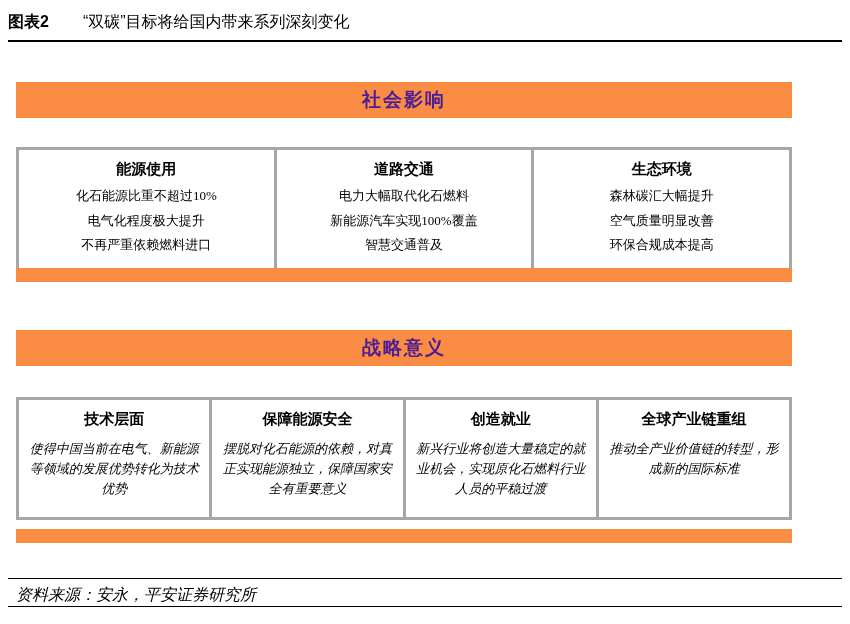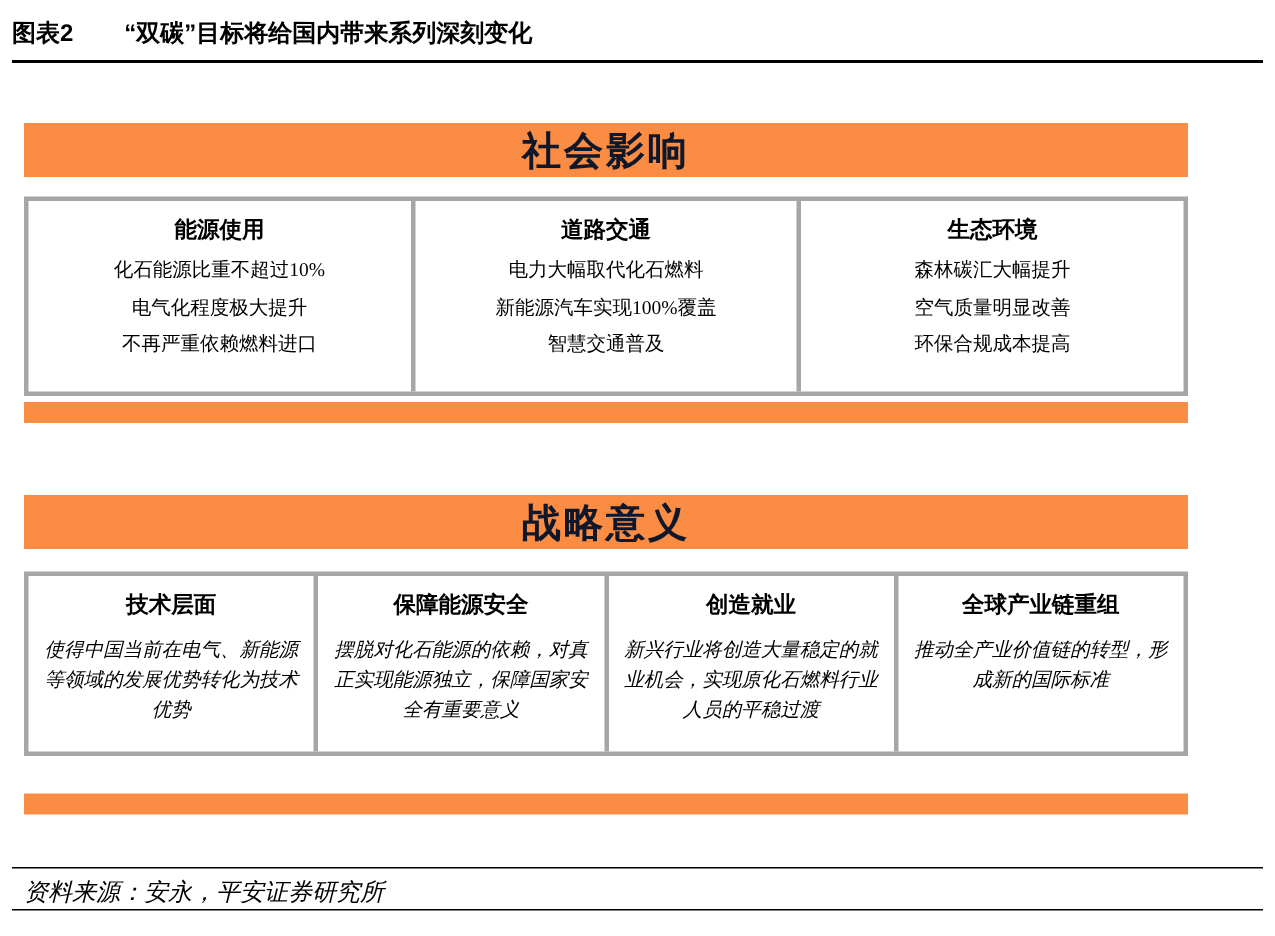--- a/index.html
+++ b/index.html
@@ -27,56 +27,57 @@
     align-items: flex-start;
   }
   .title-label {
     font-size: 16px;
     font-weight: bold;
     letter-spacing: 0px;
     white-space: nowrap;
   }
   .title-text {
     font-size: 16px;
-    font-weight: bold;
+    font-weight: normal;
     margin-left: 34px;
     white-space: nowrap;
   }
   .title-rule {
     position: absolute;
     left: 8px;
     top: 40px;
     width: 834px;
     height: 2px;
     background: #000000;
   }
 
   
   .banner {
     position: absolute;
     left: 16px;
     width: 776px;
     height: 36px;
     background: #fb8c43;
-    color: #0f172a;
-    font-size: 26px;
+    color: #4c1d95;
+    font-size: 19px;
     font-weight: bold;
     display: flex;
     align-items: center;
     justify-content: center;
     letter-spacing: 2px;
   }
   .grid-box {
     position: absolute;
     left: 16px;
     width: 776px;
     border: 3px solid #a6a6a6;
     box-sizing: border-box;
     background: #ffffff;
     display: flex;
+    margin-top: 16px;
   }
   .col {
     flex: 1 1 0;
     box-sizing: border-box;
     border-right: 3px solid #a6a6a6;
     padding: 10px 6px 8px 6px;
     display: flex;
     flex-direction: column;
     align-items: center;
   }

